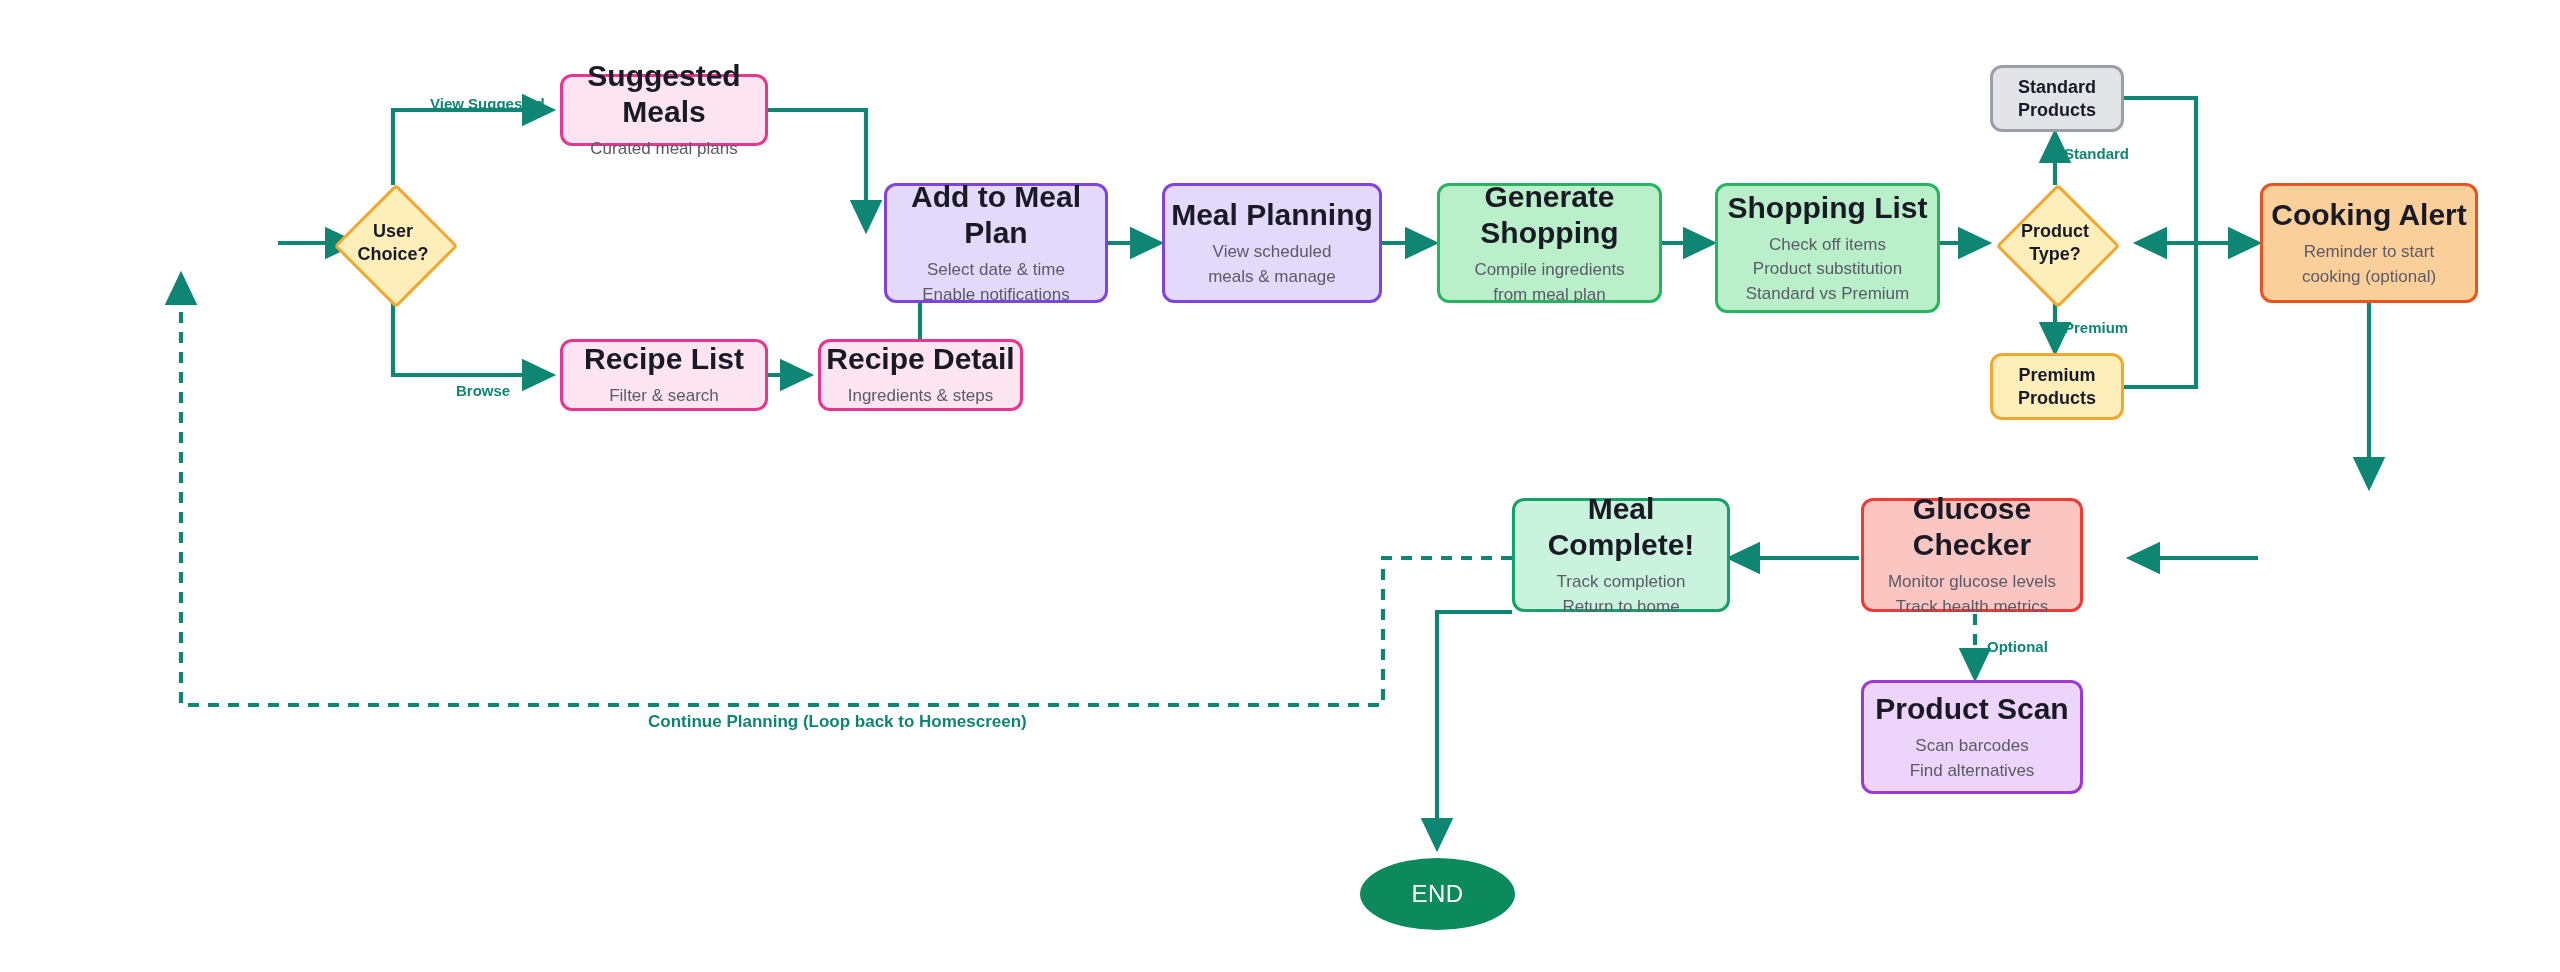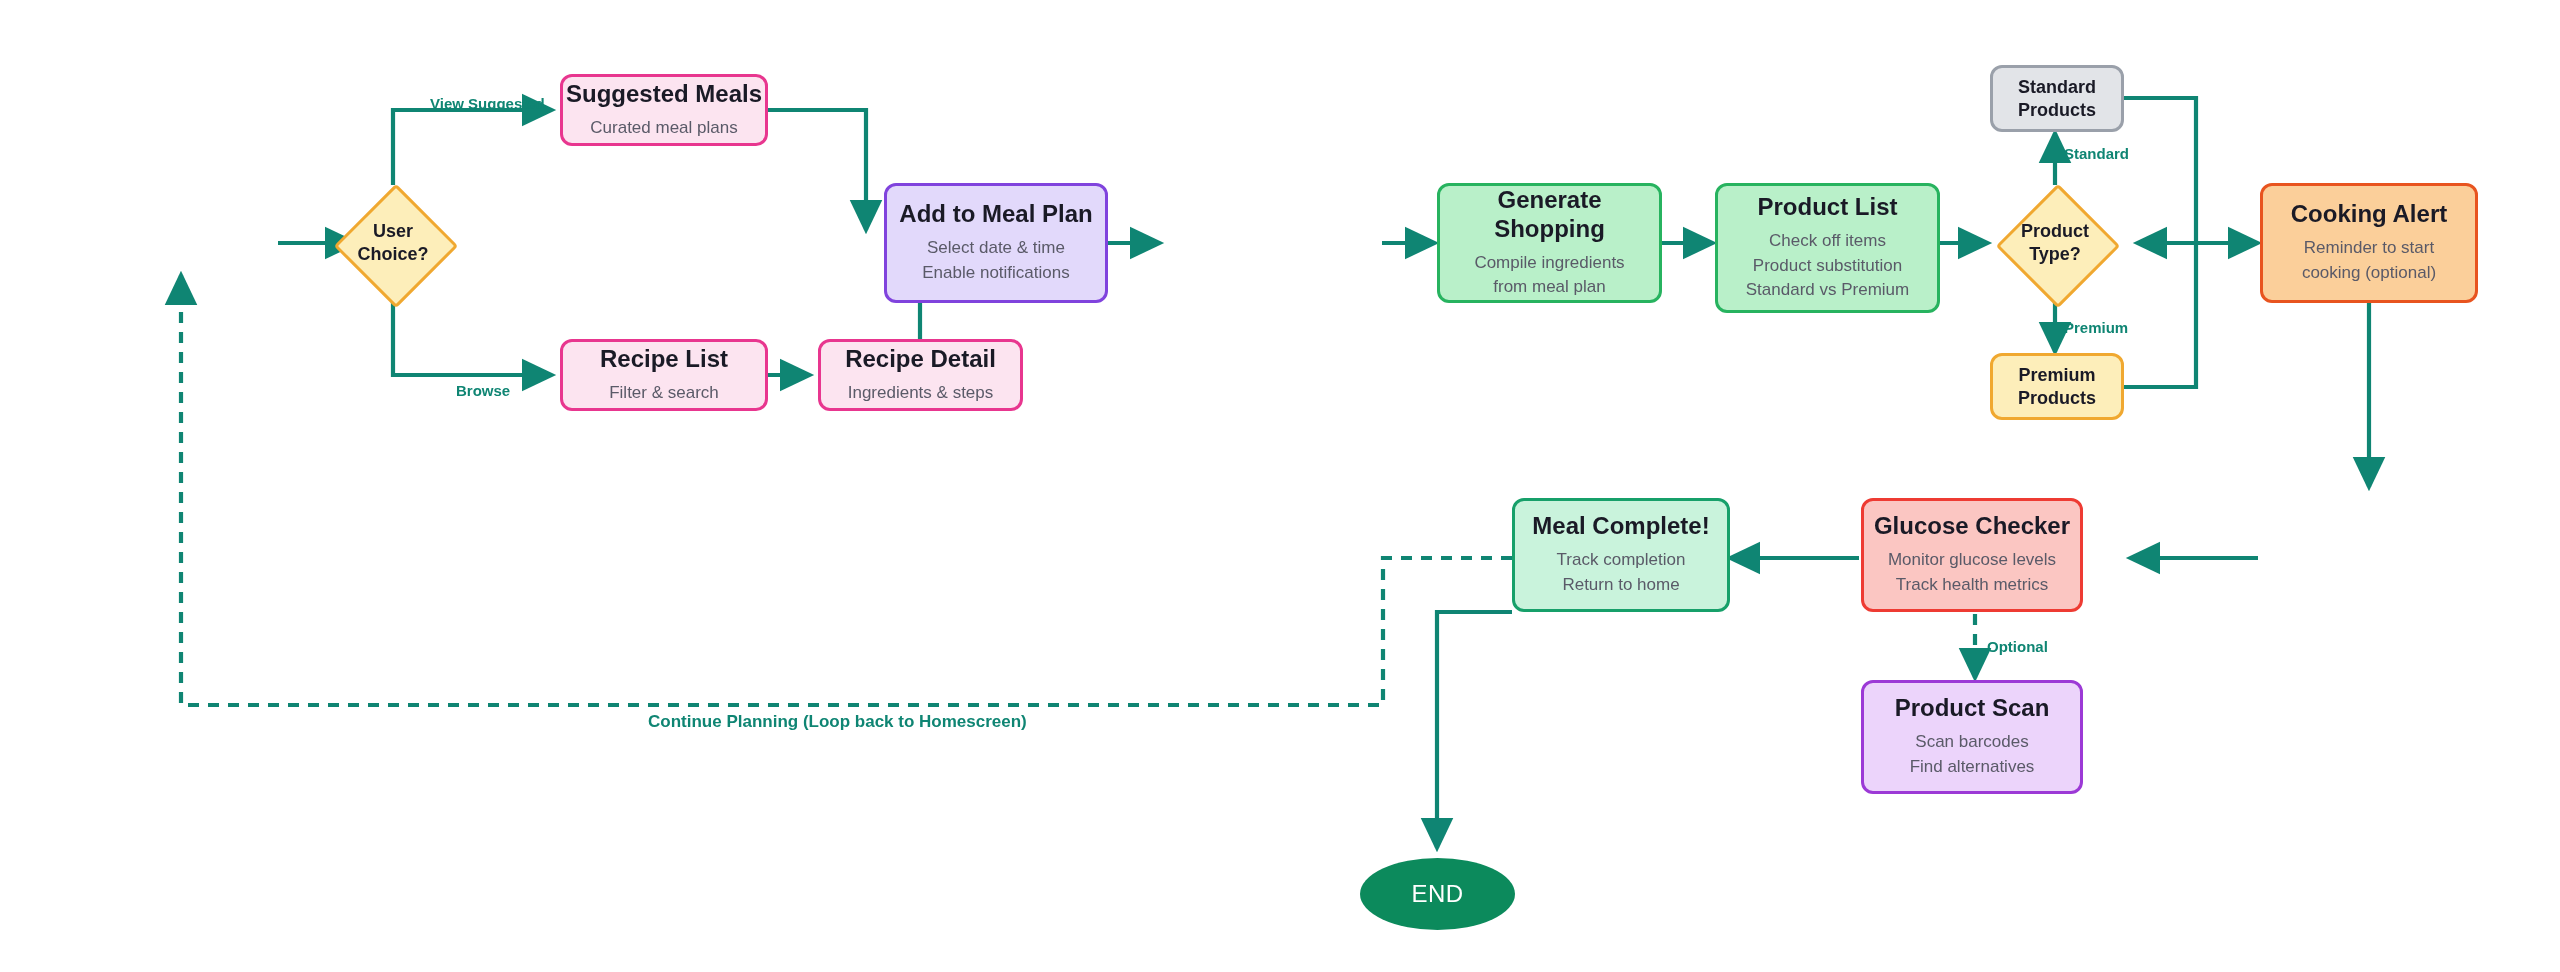--- a/index.html
+++ b/index.html
@@ -4,21 +4,21 @@
 <style>
   html,body{margin:0;padding:0;background:#ffffff;}
   body{font-family:"Liberation Sans","DejaVu Sans",sans-serif;}
   #canvas{position:relative;width:2560px;height:972px;background:#ffffff;overflow:hidden;}
   svg#wires{position:absolute;left:0;top:0;width:2560px;height:972px;}
   .node{position:absolute;box-sizing:border-box;display:flex;flex-direction:column;
         align-items:center;justify-content:center;border-radius:12px;border-width:3px;
         border-style:solid;text-align:center;}
   .node .t{font-weight:bold;color:#1a1a26;line-height:1.2;}
   .node .s{color:#5a5a68;line-height:1.45;}
-  .big .t{font-size:24px;margin-bottom:7px;}
+  .big .t{font-size:30px;margin-bottom:7px;}
   .big .s{font-size:17px;}
   .sm .t{font-size:18px;line-height:1.25;}
   .diamond{position:absolute;display:flex;align-items:center;justify-content:center;}
   .diamond .dshape{position:absolute;left:0;top:0;width:100%;height:100%;
       background:#fdeeba;border:3px solid #f0a830;transform:rotate(45deg);border-radius:4px;}
   .diamond .dlabel{position:relative;z-index:2;font-weight:bold;font-size:18px;color:#1a1a26;
       line-height:1.28;text-align:center;}
   .endnode{position:absolute;display:flex;align-items:center;justify-content:center;
       border-radius:50%;}
   .endnode span{color:#ffffff;font-weight:normal;font-size:24px;letter-spacing:.5px;}
@@ -108,29 +108,34 @@
     <div class="t">Recipe Detail</div>
     <div class="s">Ingredients &amp; steps</div>
   </div>
 
   <div class="node big" style="left:884px;top:183px;width:224px;height:120px;background:#e2d9fb;border-color:#8043dd;">
     <div class="t">Add to Meal Plan</div>
     <div class="s">Select date &amp; time</div>
     <div class="s">Enable notifications</div>
   </div>
 
+  <div class="node big" style="left:1162px;top:183px;width:220px;height:120px;background:#e2d9fb;border-color:#8043dd;">
+    <div class="t">Meal Planning</div>
+    <div class="s">View scheduled</div>
+    <div class="s">meals &amp; manage</div>
+  </div>
 
   <div class="node big" style="left:1437px;top:183px;width:225px;height:120px;background:#b9f0c9;border-color:#27b35f;">
     <div class="t">Generate Shopping</div>
     <div class="s">Compile ingredients</div>
     <div class="s">from meal plan</div>
   </div>
 
   <div class="node big" style="left:1715px;top:183px;width:225px;height:130px;background:#b9f0c9;border-color:#27b35f;">
-    <div class="t">Product List</div>
+    <div class="t">Shopping List</div>
     <div class="s">Check off items</div>
     <div class="s">Product substitution</div>
     <div class="s">Standard vs Premium</div>
   </div>
 
   <div class="diamond" style="left:2014px;top:202px;width:82px;height:82px;">
     <div class="dshape"></div>
     <div class="dlabel">
       <div>Product</div>
       <div>Type?</div>

